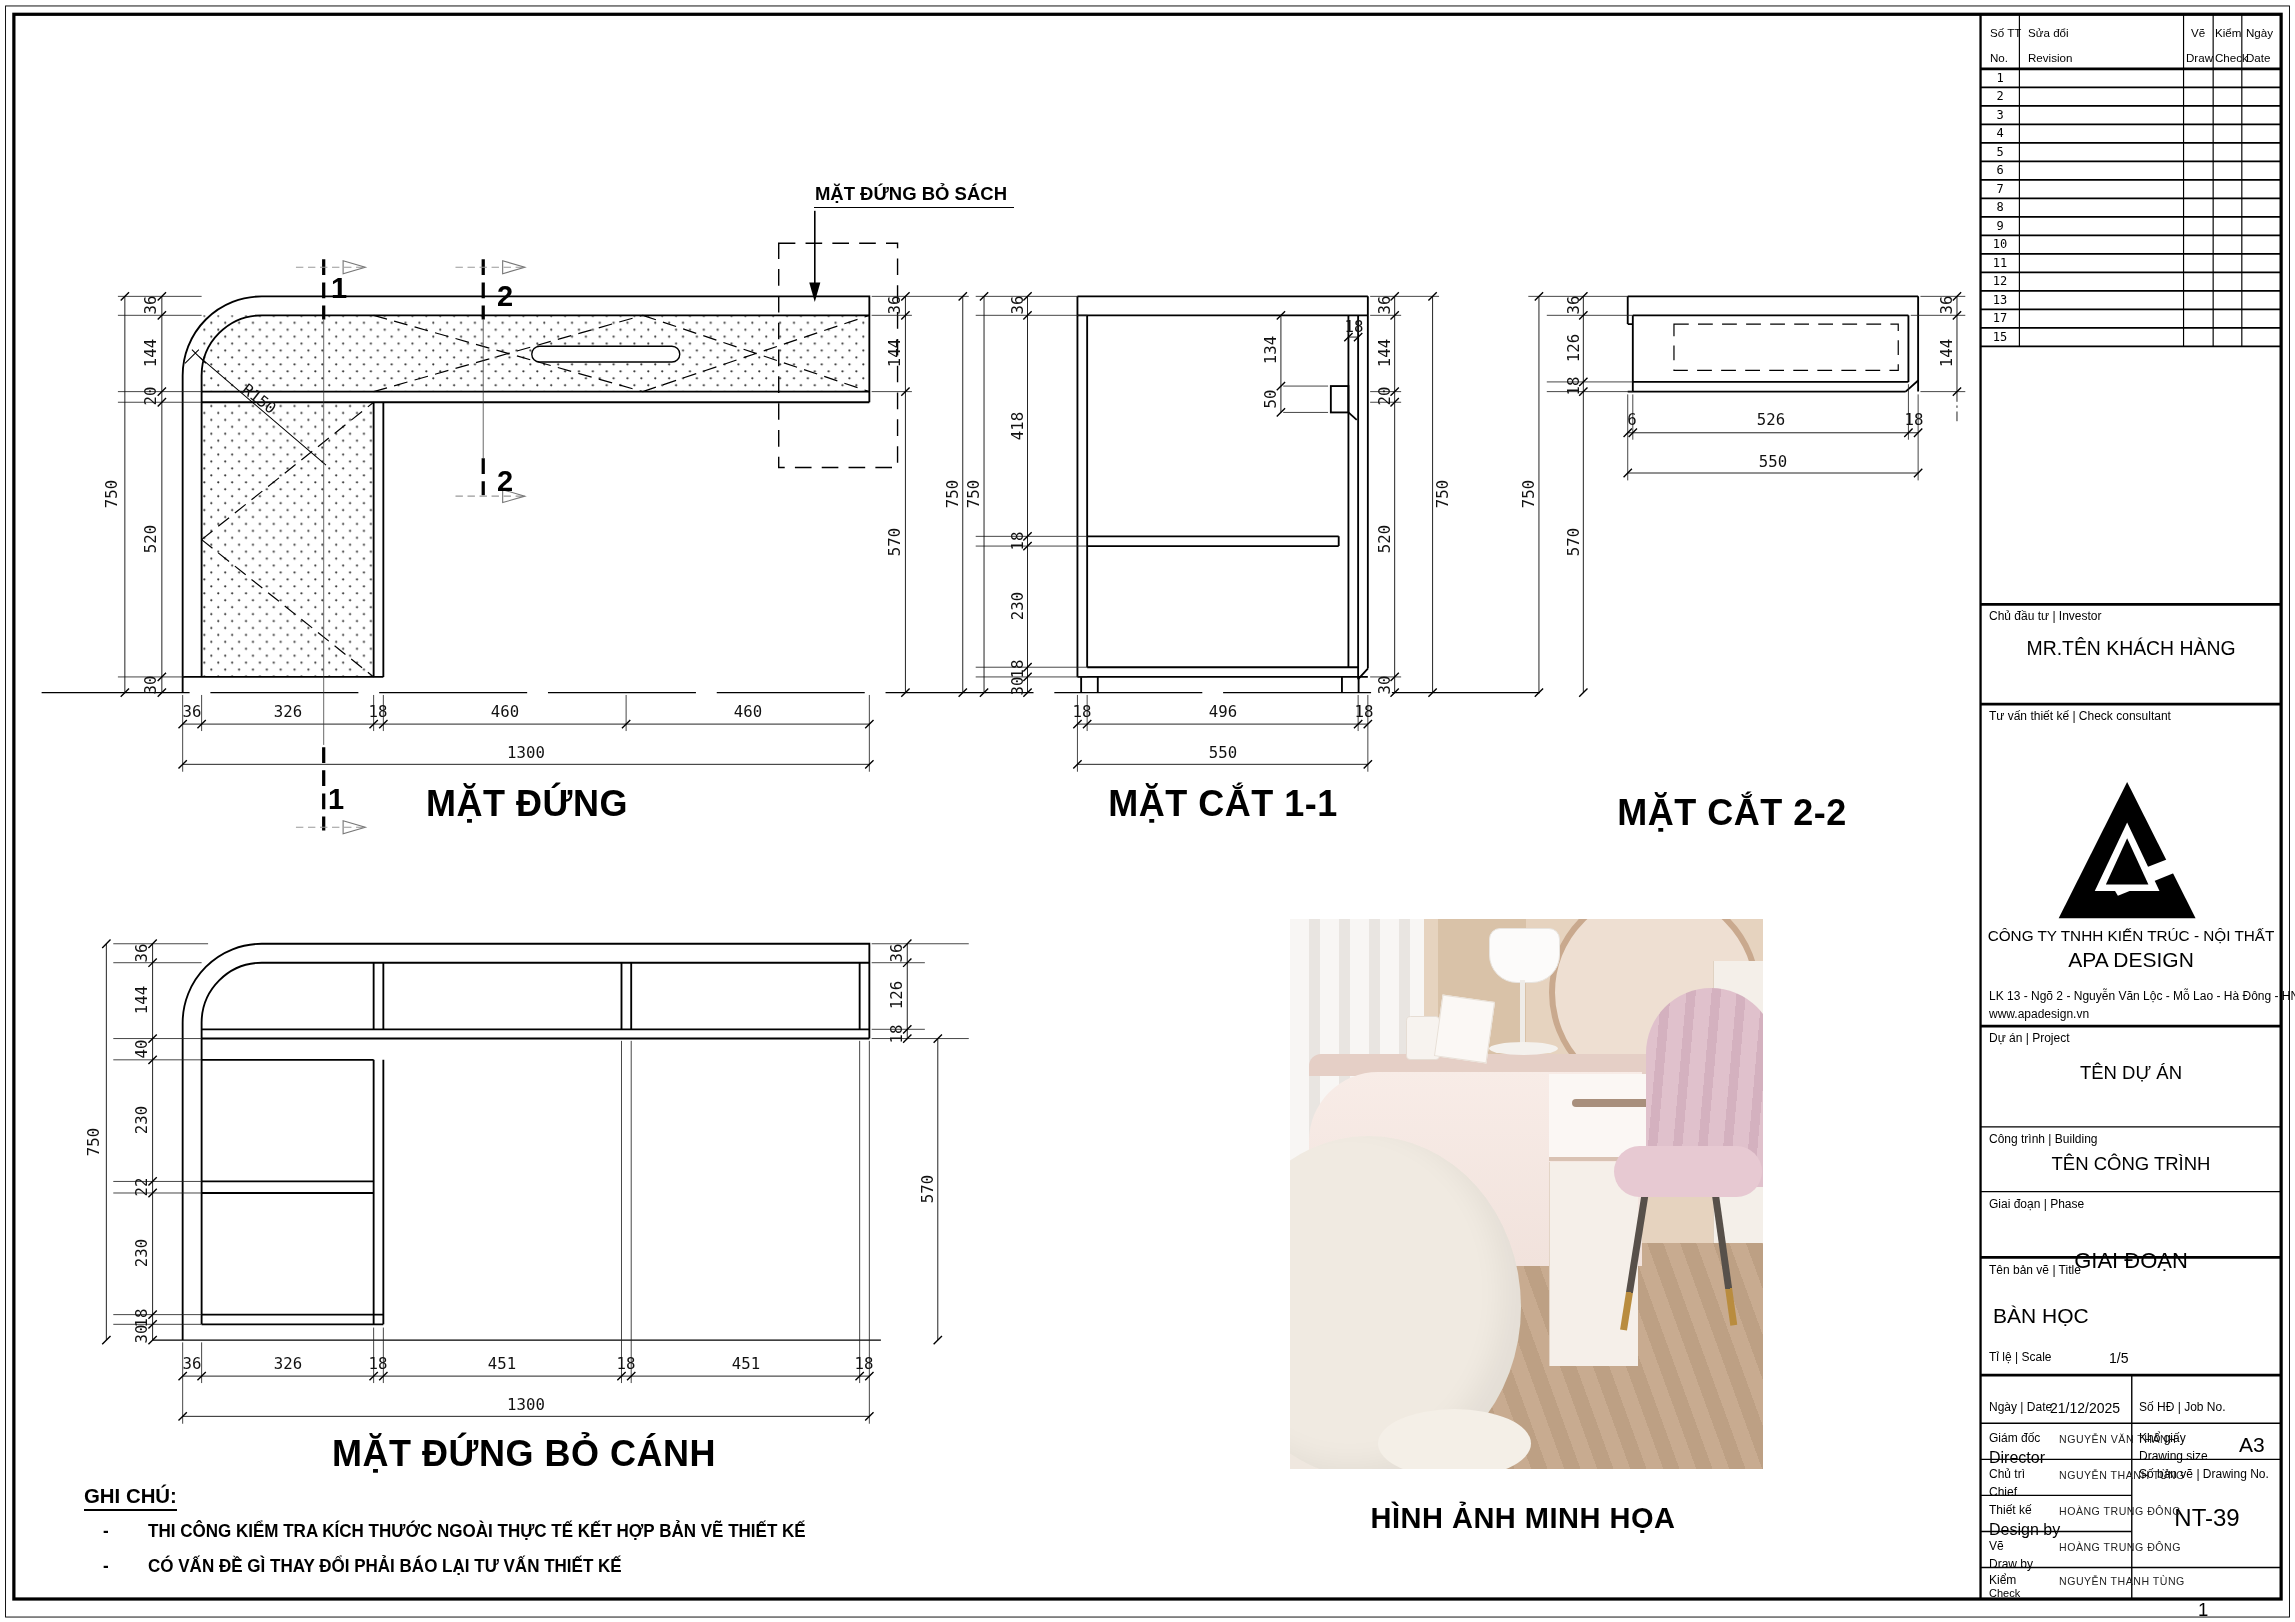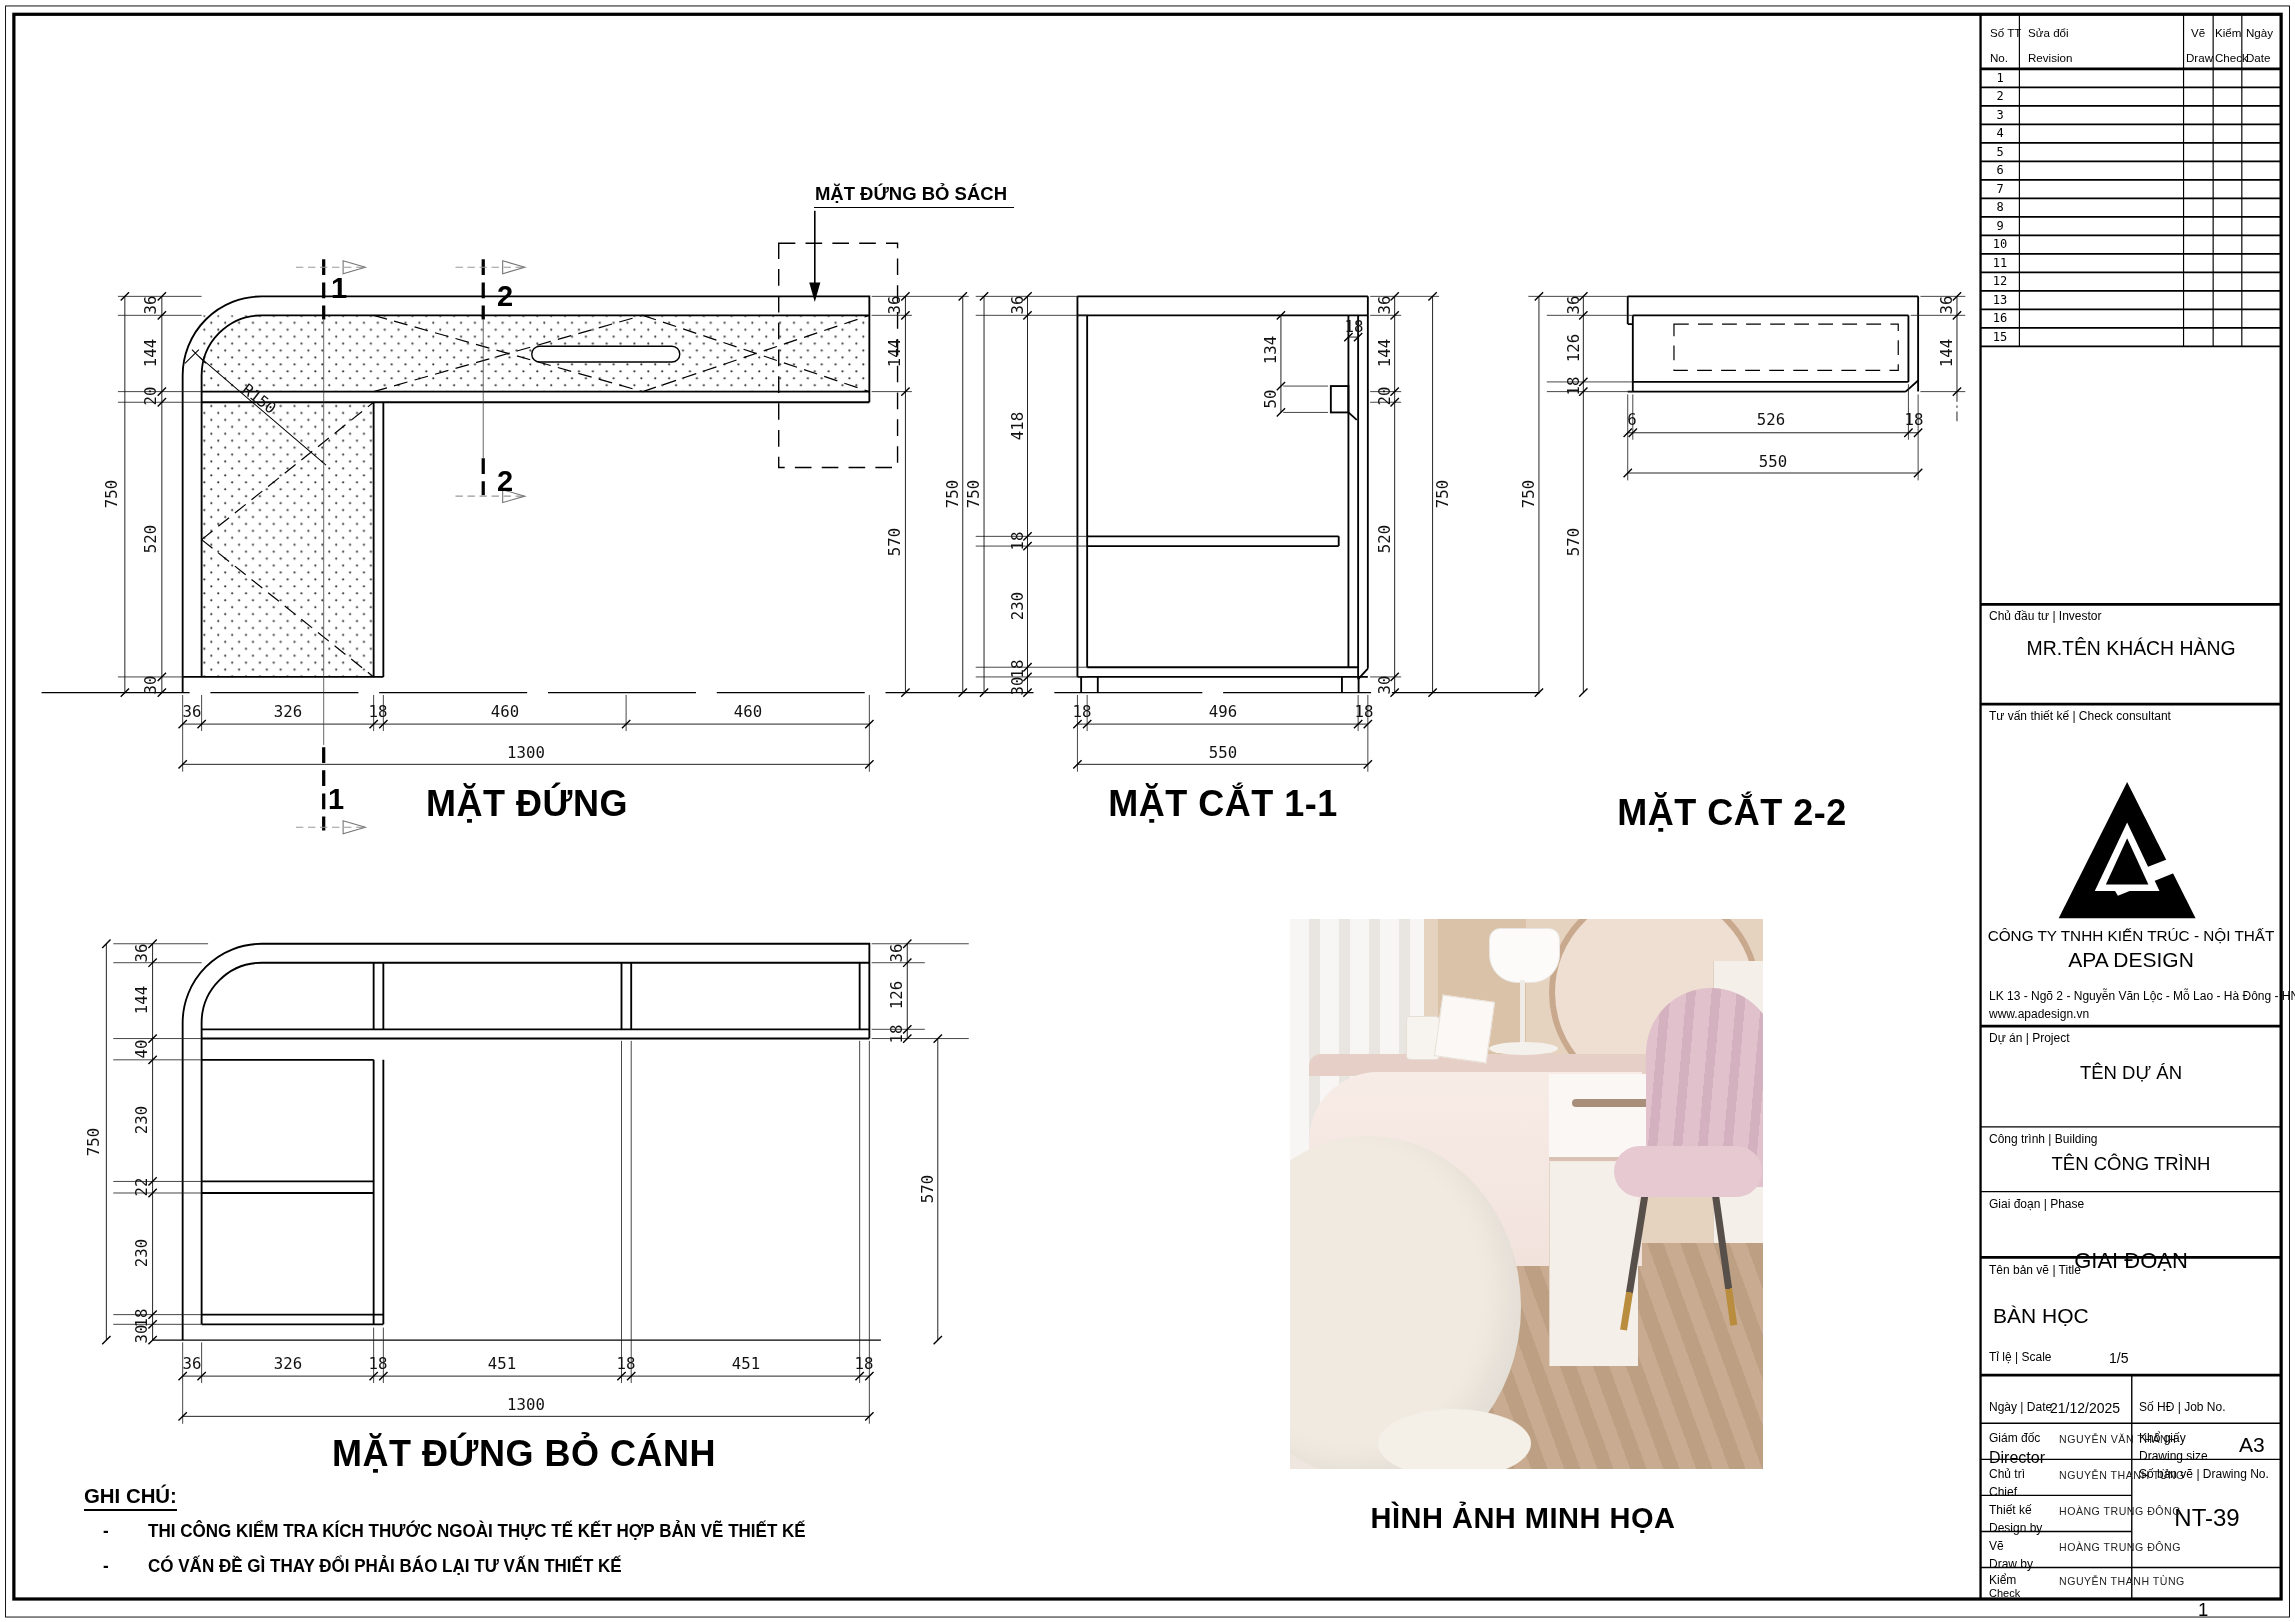--- a/index.html
+++ b/index.html
@@ -278,21 +278,21 @@
 <span class="rownum" style="left:2000px;top:133px">4</span>
 <span class="rownum" style="left:2000px;top:152px">5</span>
 <span class="rownum" style="left:2000px;top:170px">6</span>
 <span class="rownum" style="left:2000px;top:189px">7</span>
 <span class="rownum" style="left:2000px;top:207px">8</span>
 <span class="rownum" style="left:2000px;top:226px">9</span>
 <span class="rownum" style="left:2000px;top:244px">10</span>
 <span class="rownum" style="left:2000px;top:263px">11</span>
 <span class="rownum" style="left:2000px;top:281px">12</span>
 <span class="rownum" style="left:2000px;top:300px">13</span>
-<span class="rownum" style="left:2000px;top:318px">16</span>
+<span class="rownum" style="left:2000px;top:318px">17</span>
 <span class="rownum" style="left:2000px;top:337px">15</span>
 
 <span class="lb" style="left:1989px;top:610px">Chủ đầu tư | Investor</span>
 <span class="big" style="left:2131px;top:639px">MR.TÊN KHÁCH HÀNG</span>
 <span class="lb" style="left:1989px;top:710px">Tư vấn thiết kế | Check consultant</span>
 <span class="big" style="left:2131px;top:928px;font-size:15.3px">CÔNG TY TNHH KIẾN TRÚC - NỘI THẤT</span>
 <span class="big" style="left:2131px;top:949px;font-size:21px">APA DESIGN</span>
 <span class="lb" style="left:1989px;top:990px;font-size:12px">LK 13 - Ngõ 2 - Nguyễn Văn Lộc - Mỗ Lao - Hà Đông - HN</span>
 <span class="lb" style="left:1989px;top:1008px;font-size:12px">www.apadesign.vn</span>
 <span class="lb" style="left:1989px;top:1032px">Dự án | Project</span>
@@ -318,21 +318,21 @@
 <span class="lb" style="left:2139px;top:1450px;font-size:12px">Drawing size</span>
 
 <span class="lb" style="left:1989px;top:1468px">Chủ trì</span>
 <span class="val" style="left:2059px;top:1470px">NGUYỄN THANH TÙNG</span>
 <span class="lb" style="left:1989px;top:1486px;font-size:12px">Chief</span>
 <span class="lb" style="left:2139px;top:1468px">Số bản vẽ | Drawing No.</span>
 <span class="big" style="left:2207px;top:1506px;font-size:24px">NT-39</span>
 
 <span class="lb" style="left:1989px;top:1504px">Thiết kế</span>
 <span class="val" style="left:2059px;top:1506px">HOÀNG TRUNG ĐÔNG</span>
-<span class="lb" style="left:1989px;top:1522px;font-size:12px">Design by</span>
+<span class="lb" style="left:1989px;top:1522px;font-size:16px">Design by</span>
 
 <span class="lb" style="left:1989px;top:1540px">Vẽ</span>
 <span class="val" style="left:2059px;top:1542px">HOÀNG TRUNG ĐÔNG</span>
 <span class="lb" style="left:1989px;top:1558px;font-size:12px">Draw by</span>
 
 <span class="lb" style="left:1989px;top:1574px">Kiểm</span>
 <span class="val" style="left:2059px;top:1576px">NGUYỄN THANH TÙNG</span>
 <span class="lb" style="left:1989px;top:1588px;font-size:11px">Check</span>
 
 <span class="lb" style="left:2198px;top:1601px;font-size:18.5px">1</span>

